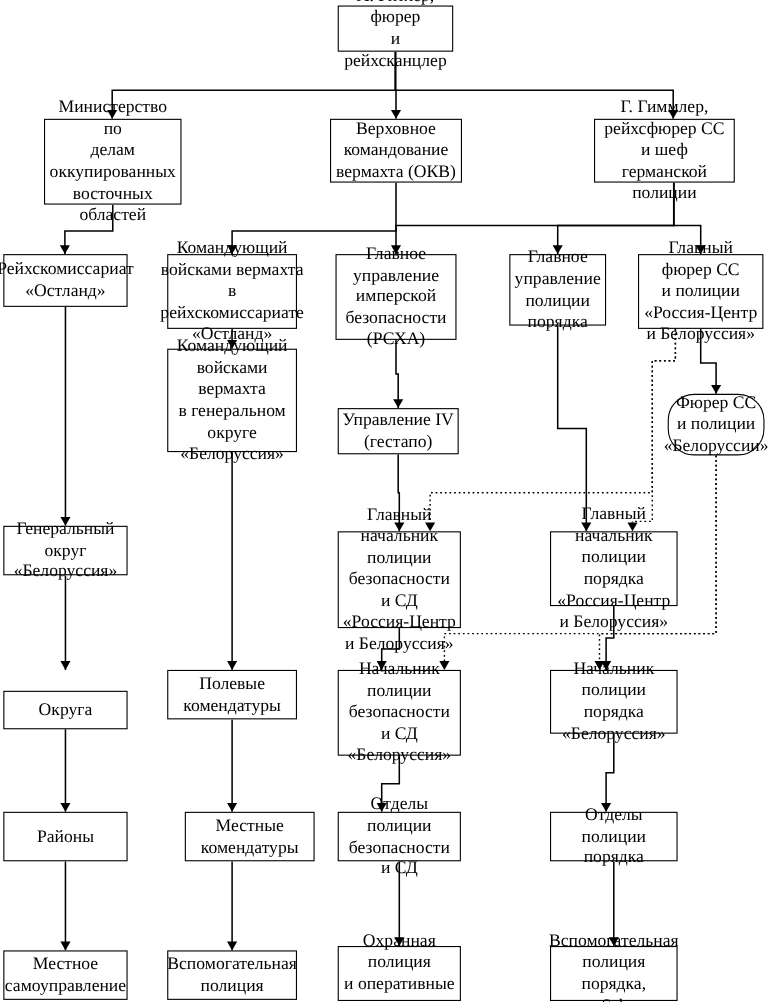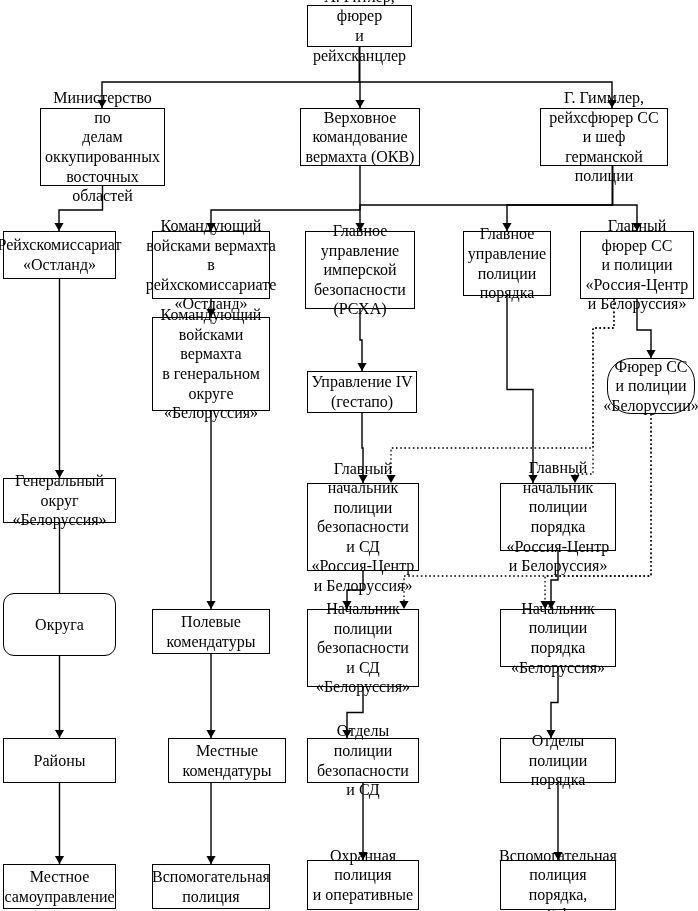--- a/index.html
+++ b/index.html
@@ -156,21 +156,21 @@
 безопасности и СД
 «Россия-Центр
 и Белоруссия»</span>
       </div>
       <div class="node" style="left: 500px; top: 483px; width: 116px; height: 68px;">
         <span>Главный начальник
 полиции порядка
 «Россия-Центр
 и Белоруссия»</span>
       </div>
-      <div class="node" style="left: 3px; top: 593px; width: 113px; height: 63px; border-radius: 11px;">
+      <div class="node" style="left: 3px; top: 628px; width: 113px; height: 35px;">
         <span>Округа</span>
       </div>
       <div class="node" style="left: 152px; top: 609px; width: 118px; height: 45px;">
         <span>Полевые
 комендатуры</span>
       </div>
       <div class="node" style="left: 307px; top: 609px; width: 112px; height: 78px;">
         <span>Начальник
 полиции
 безопасности

